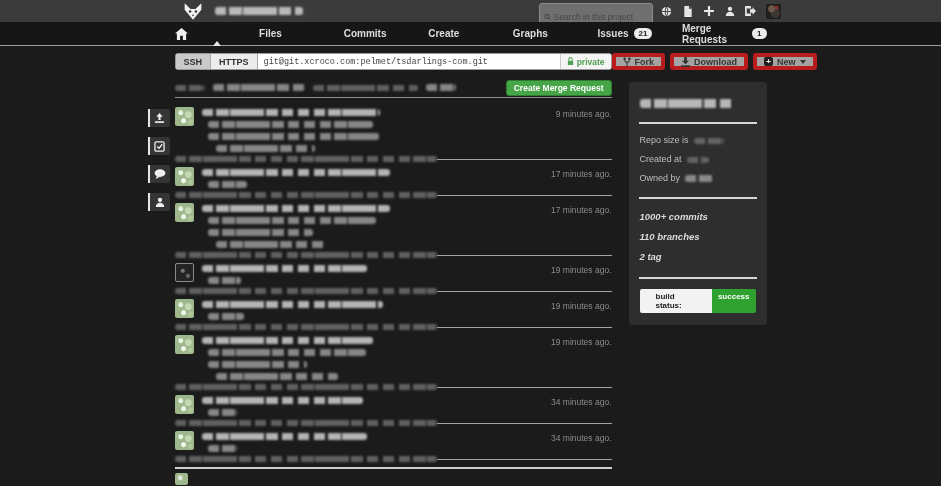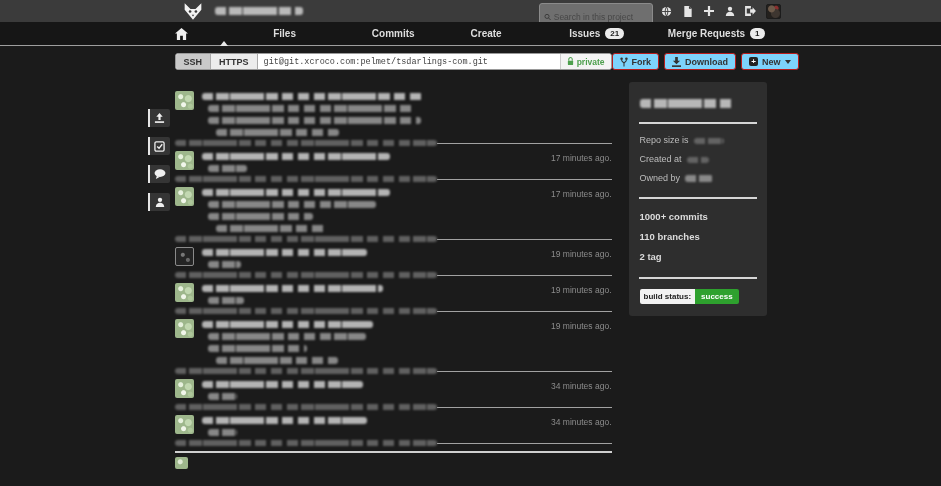--- a/index.html
+++ b/index.html
@@ -43,22 +43,22 @@
 
   
   .clone-row { display:flex; align-items:center; height:17px; }
   .clone-group { display:flex; height:17px; border:1px solid #999; border-radius:3px; overflow:hidden; flex:0 0 auto; width:437px; background:#fff; }
   .proto-btn { font-size:9px; font-weight:bold; color:#333; padding:0 8px; display:flex; align-items:center; cursor:pointer; border-right:1px solid #aaa; }
   .proto-btn.active { background:#c9c9c9; }
   .proto-btn.inactive { background:#ececec; }
   .clone-input { flex:1; border:none; outline:none; font-family:"Liberation Mono","DejaVu Sans Mono",monospace; font-size:8.5px; color:#444; padding:0 6px; }
   .vis-badge { display:flex; align-items:center; gap:3px; padding:0 6px; background:#f4f4f4; border-left:1px solid #ccc; font-size:8.5px; color:#4ea04e; font-weight:bold;text-align:right; }
   .repo-actions { display:flex; gap:5px; margin-left:auto; }
-  .gray-btn { height:17px; display:flex; align-items:center; gap:4px; background:#7dd3fc;
-    border:1px solid #b91c1c; border-radius:3px; font-size:9px; font-weight:bold; color:#333;
+  .gray-btn { height:17px; display:flex; align-items:center; gap:4px; background:#a3a3a3;
+    border:4px solid #b91c1c; border-radius:3px; font-size:9px; font-weight:bold; color:#333;
     padding:0 7px; cursor:pointer; }
   .newplus { width:9px; height:9px; background:#222; border-radius:2px; color:#fff; font-size:8px;
     display:flex; align-items:center; justify-content:center; font-weight:bold; }
   .dd-caret { width:0; height:0; border-left:3px solid transparent; border-right:3px solid transparent; border-top:4px solid #333; }
 
   
   .main-row { display:flex; margin-top:12px; position:relative; }
   .feed-col { width:437px; }
   .side-col { width:138px; margin-left:17px; }
 
@@ -104,24 +104,24 @@
   .filter-rail { position:absolute; left:-27px; top:27px; display:flex; flex-direction:column; gap:10px; }
   .filter-btn { width:22px; height:18px; background:#353535; border-left:2px solid #e6e6e6;
     border-radius:0 2px 2px 0; display:flex; align-items:center; justify-content:center; cursor:pointer; }
 
   
   .side-panel { background:#2e2e2e; border-radius:3px; padding:10px 11px 12px; }
   .side-title-row { padding:2px 0 10px; }
   .side-div { height:2px; background:#d6d6d6; margin:0 -1px; }
   .side-facts { padding:7px 0 9px; }
   .fact-line { font-size:9px; color:#bdbdbd; line-height:19px; display:flex; align-items:center; gap:5px; }
-  .side-stats { padding:8px 0 10px; }
+  .side-stats { padding:8px 0 10px;font-style:italic; }
   .stat-line { font-size:9.5px; color:#dcdcdc; font-weight:bold; line-height:20px; }
   .build-row { padding-top:10px; display:flex; }
-  .bs-label { background:#f2f2f2; color:#222; font-size:8px; font-weight:bold; padding:3px 4px; border-radius:2px 0 0 2px; }
+  .bs-label { background:#f2f2f2; color:#222; font-size:8px; font-weight:bold; padding:3px 16px; border-radius:2px 0 0 2px; }
   .bs-value { background:#2ea12e; color:#fff; font-size:8px; font-weight:bold; padding:3px 6px; border-radius:0 2px 2px 0; }
 
   svg { display:block; }
 </style>
 </head>
 <body>
 
 <div class="topbar">
   <div class="topbar-inner">
     <div class="logo">
@@ -199,20 +199,25 @@
     <span class="nav-label">Commits</span>
 
   </div>
       <div class="nav-tab">
 
     <span class="nav-label">Create</span>
 
   </div>
       <div class="nav-tab">
 
+    <span class="nav-label">Graphs</span>
+
+  </div>
+      <div class="nav-tab">
+
     <span class="nav-label">Issues</span>
     <span class="nav-badge" style="display: inline-block;">21</span>
 
   </div>
       <div class="nav-tab">
 
     <span class="nav-label">Merge Requests</span>
     <span class="nav-badge" style="display: inline-block;">1</span>
 
   </div>
@@ -281,38 +286,46 @@
       </div>
       <div class="filter-btn">
         <svg width="10" height="10" viewBox="0 0 12 12">
           <circle cx="6" cy="3.4" r="2.6" fill="#f0f0f0"></circle>
           <path d="M1 12 C1 8.5 4 7 6 7 C8 7 11 8.5 11 12 Z" fill="#f0f0f0"></path>
         </svg>
       </div>
     </div>
 
     <div class="feed-col">
+      <div class="feed-header" id="feed-header-scribs">
+        <span class="scrib dim" style="width: 7%;"></span>
+          <span class="scrib mid" style="width: 21%;"></span>
+          <span class="scrib dim" style="width: 24%;"></span>
+          <span class="scrib mid" style="width: 7%;"></span>
+          <button class="create-mr">Create Merge Request</button>
+      </div>
       <div class="feed-list" id="feed-list">
           <div>
     <div class="entry">
       <span class="avatar"></span>
       <div class="entry-body">
                 <div class="feed-line">
                   <span class="scrib bright" style="width: 54%;"></span>
                 </div>
                 <div class="feed-line">
                   <span class="scrib mid" style="width: 50%; margin-left: 6px;"></span>
                 </div>
                 <div class="feed-line">
                   <span class="scrib mid" style="width: 52%; margin-left: 6px;"></span>
                 </div>
                 <div class="feed-line">
                   <span class="scrib mid" style="width: 30%; margin-left: 14px;"></span>
                 </div>
               </div>
+      <span class="entry-ts">9 minutes ago.</span>
     </div>
     <div class="entry-sep">
       <span class="scrib dim" style="width: 60%;"></span>
       <span class="line"></span>
     </div>
   </div>
           <div>
     <div class="entry">
       <span class="avatar"></span>
       <div class="entry-body">

